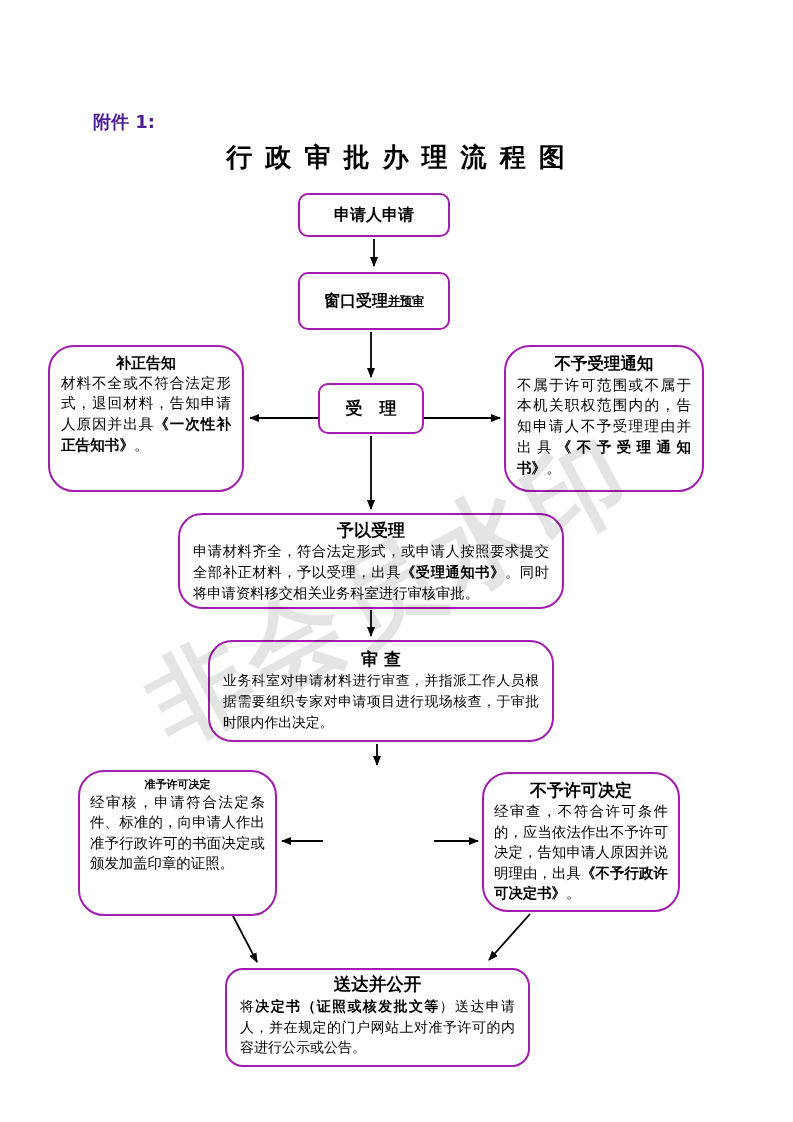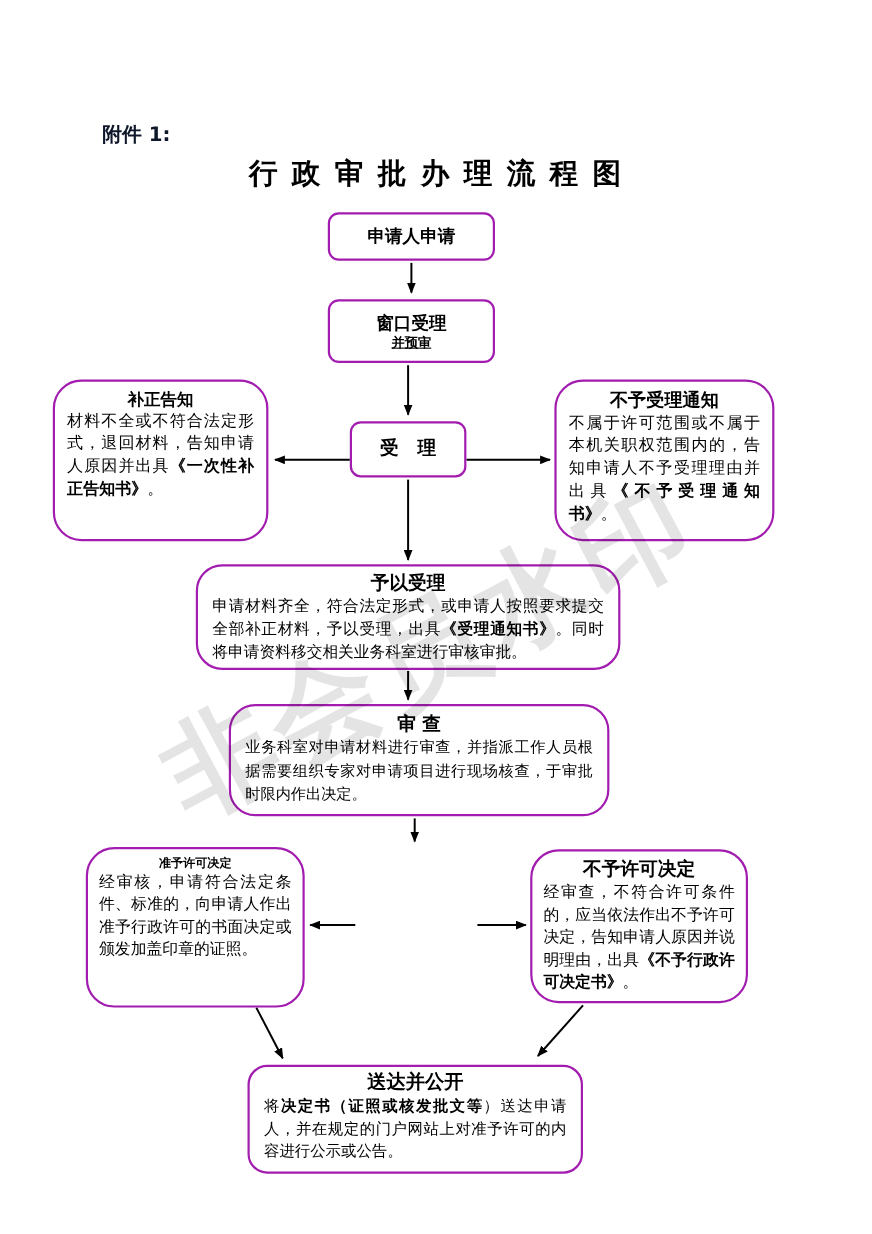--- a/index.html
+++ b/index.html
@@ -7,21 +7,21 @@
     position:relative;
     width:793px;height:1122px;
     background:#ffffff;
     overflow:hidden;
     color:#000;
     font-family:"DejaVu Serif", serif;
   }
   .attachment{
     position:absolute;left:93px;top:110px;
     font-family:"DejaVu Sans", sans-serif;
-    font-weight:bold;font-size:18px;color:#0f172a;
+    font-weight:bold;font-size:18px;color:#4c1d95;
   }
   .main-title{
     position:absolute;left:0;right:0;top:140px;
     text-align:center;
     font-family:"DejaVu Sans", sans-serif;
     font-weight:bold;font-size:26px;letter-spacing:2px;color:#000;
   }
   .arrows{position:absolute;left:0;top:0;z-index:1;}
   .box{
     position:absolute;z-index:2;
@@ -73,21 +73,21 @@
     <line x1="323" y1="841" x2="282" y2="841" stroke="#000" stroke-width="1.8" marker-end="url(#ah)"></line>
     <line x1="434" y1="841" x2="478" y2="841" stroke="#000" stroke-width="1.8" marker-end="url(#ah)"></line>
     <line x1="233" y1="916" x2="257" y2="962" stroke="#000" stroke-width="1.8" marker-end="url(#ah)"></line>
     <line x1="530" y1="914" x2="489" y2="960" stroke="#000" stroke-width="1.8" marker-end="url(#ah)"></line>
   </svg>
 
   <div class="box" style="left:298px;top:193px;width:152px;height:44px;border-radius:10px;display:flex;align-items:center;justify-content:center;">
     <div class="box-title" style="font-size:16px;">申请人申请</div>
   </div>
 
-  <div class="box" style="left:298px;top:272px;width:152px;height:58px;border-radius:10px;display:flex;flex-direction:column;align-items:center;justify-content:center;">
+  <div class="box" style="left:298px;top:272px;width:152px;height:58px;border-radius:10px;display:flex;flex-direction:row;align-items:center;justify-content:center;">
     <div class="box-title" style="font-size:16px;">窗口受理</div>
     <div class="box-title" style="font-size:12px;text-decoration:underline;">并预审</div>
   </div>
 
   <div class="box" style="left:318px;top:383px;width:106px;height:51px;border-radius:10px;display:flex;align-items:center;justify-content:center;">
     <div class="box-title" style="font-size:17px;">受　理</div>
   </div>
 
   <div class="box" style="left:48px;top:345px;width:196px;height:147px;border-radius:26px;padding:7px 11px 0;">
     <div class="box-title" style="font-size:15px;">补正告知</div>

